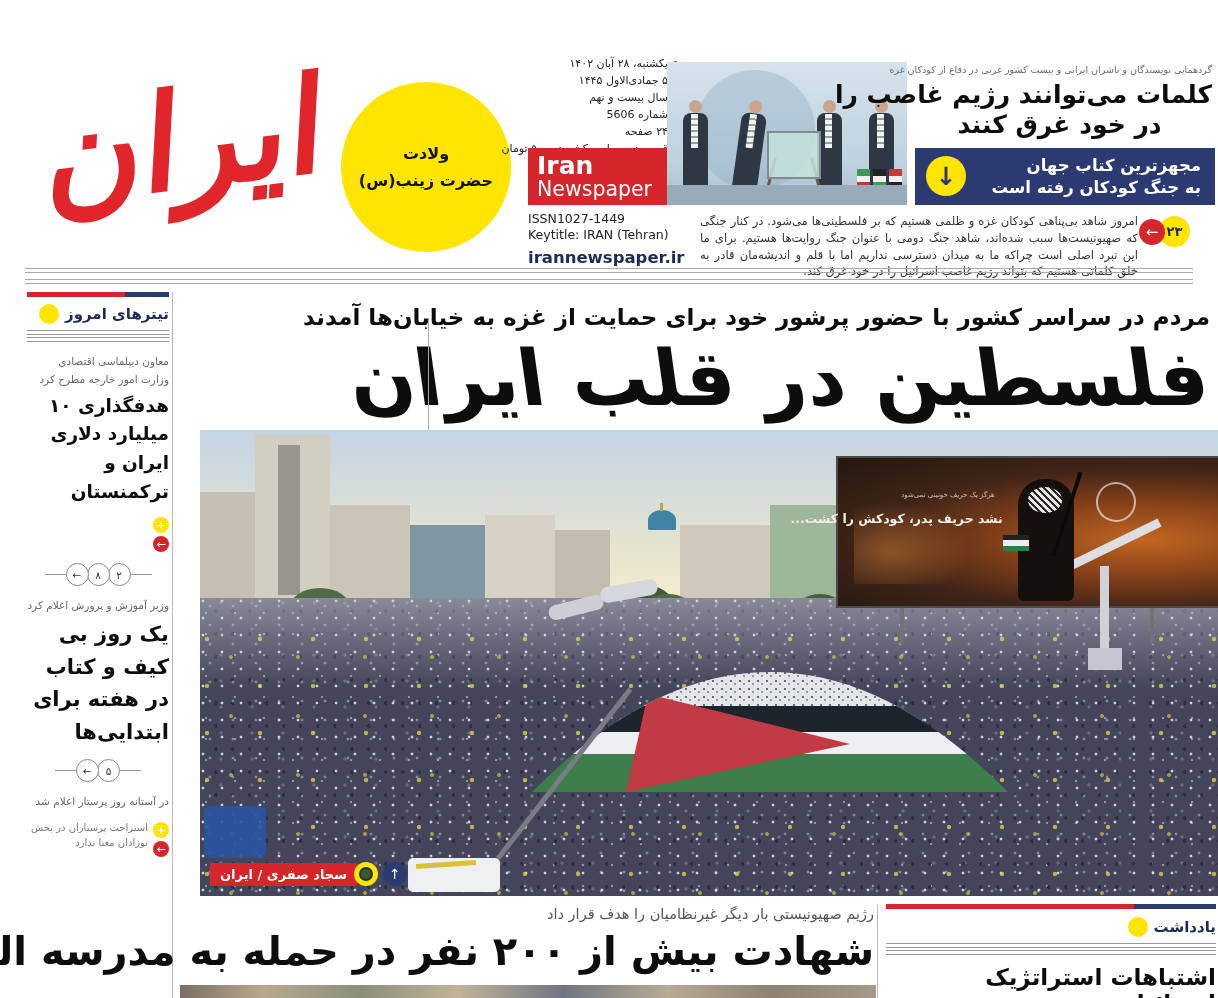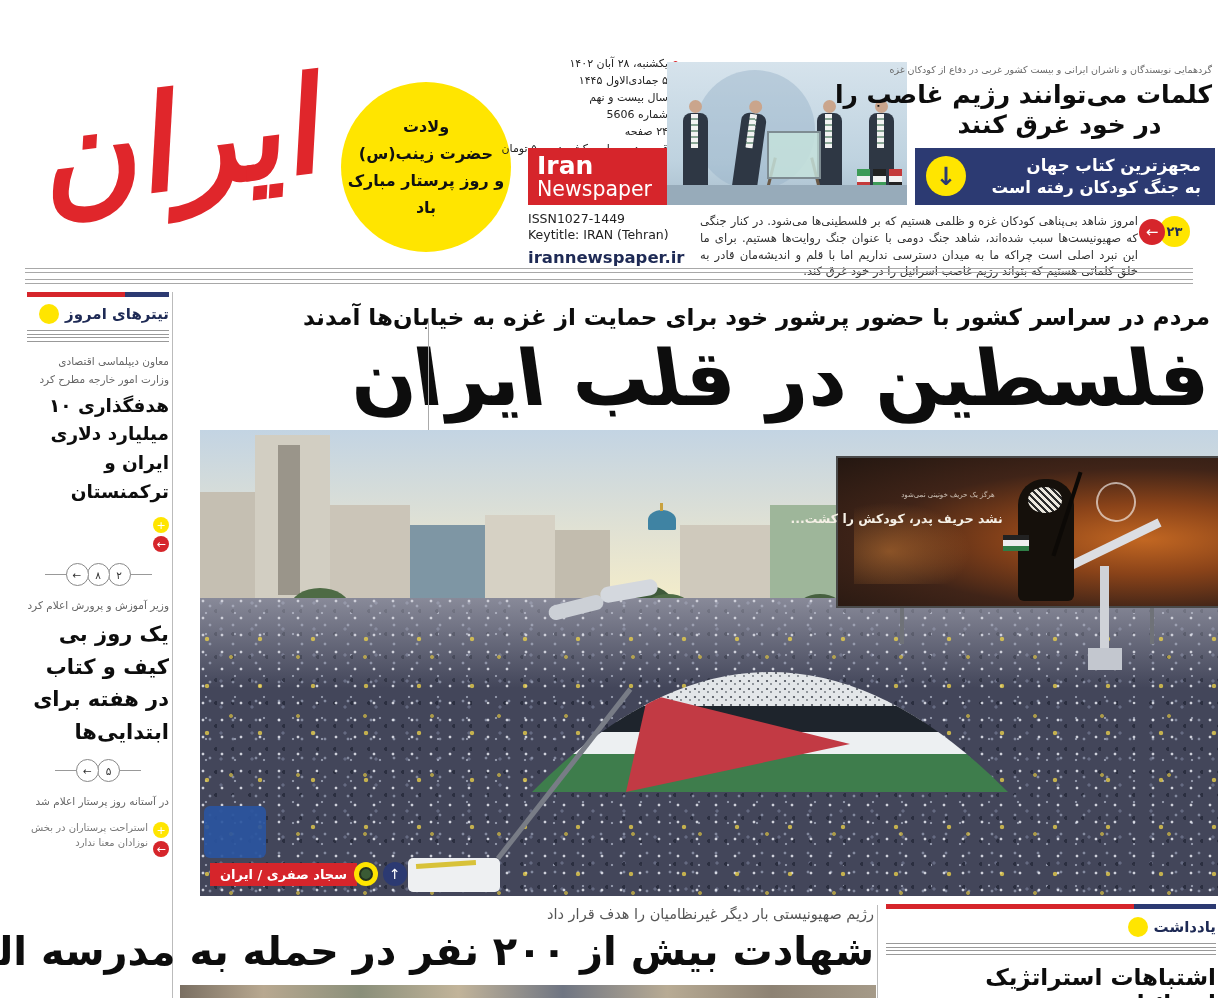--- a/index.html
+++ b/index.html
@@ -147,21 +147,20 @@
 </head>
 <body>
 
 <div class="page">
 
   <div class="logo" dir="rtl">ایران</div>
 
   <div class="badge">
     <span>ولادت</span>
     <span>حضرت زینب(س)</span>
-    <span>و روز پرستار مبارک باد</span>
   </div>
 
   <div class="dateline">
     <div>یکشنبه، ۲۸ آبان ۱۴۰۲</div>
     <div>۵ جمادی‌الاول ۱۴۴۵</div>
     <div>سال بیست و نهم</div>
     <div>شماره 5606</div>
     <div>۲۴ صفحه</div>
     <div>قیمت در سراسر کشور: ۵۰۰۰ تومان</div>
   </div>

